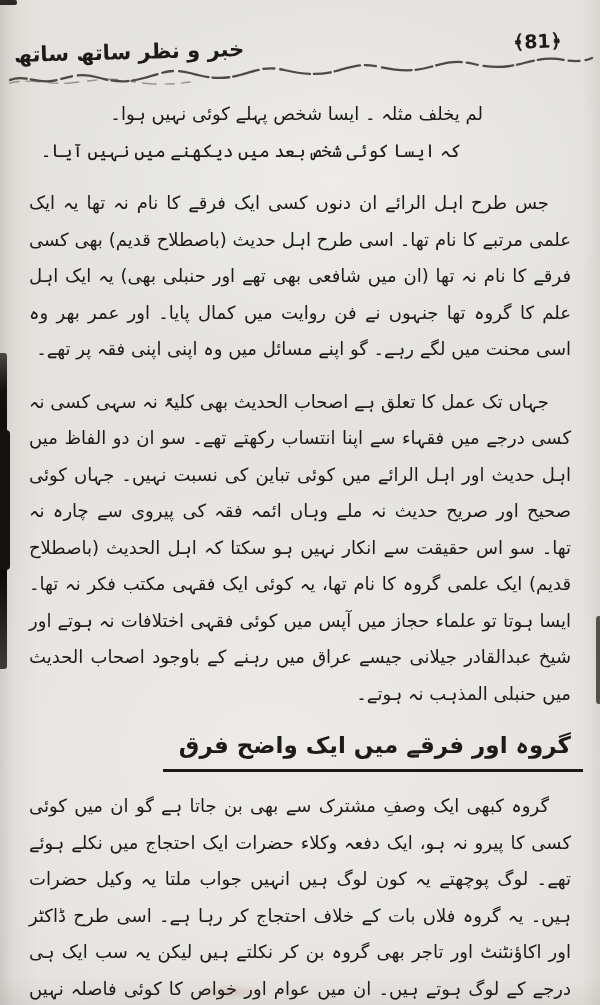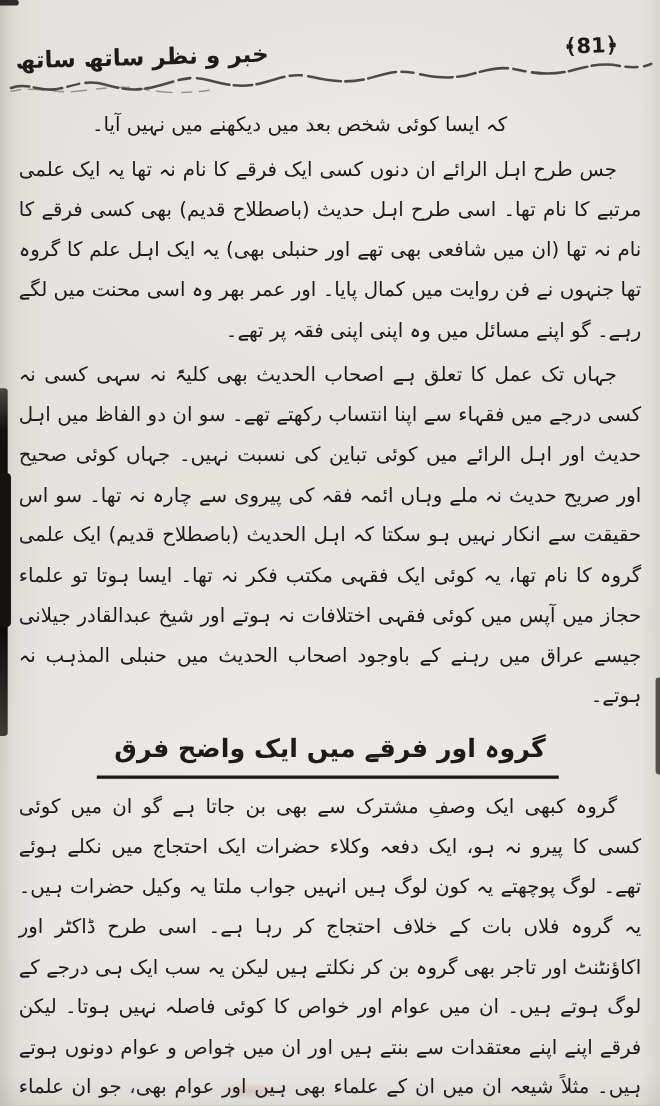--- a/index.html
+++ b/index.html
@@ -43,23 +43,23 @@
   
   .body{
     position:absolute;left:13px;right:13px;top:96px;
     direction:rtl;
     font-size:18px;line-height:36.5px;
     text-align:right;
   }
   .lead{padding-right:3px;}
   .quote{padding-right:104px;}
   .lead-2{padding-right:116px;}
-  .quote-2{padding-right:126px;}
-  .para{text-align:justify;text-indent:22px;margin:4px;}
-  .heading-wrap{margin:12px 4px 8px 0;text-align:center;}
+  .quote-2{padding-right:126px;font-family:Liberation Serif, serif;}
+  .para{text-align:justify;text-indent:22px;margin:16px;}
+  .heading-wrap{margin:12px 4px 8px 0;text-align:right;}
   .section-heading{
     display:inline-block;
     font-size:23px;font-weight:bold;line-height:34px;
     padding:0 12px 7px 16px;
     border-bottom:3px solid #1d1b18;
   }
 </style>
 </head>
 <body>
 
@@ -76,20 +76,21 @@
   <div class="book-title">خبر و نظر ساتھ ساتھ</div>
 
   <svg class="header-rule" viewBox="0 0 600 36" preserveAspectRatio="none">
     <path d="M10,28 c14,-6 26,4 42,1 c16,-3 26,-9 44,-4 c18,5 30,6 48,1 c18,-5 28,-10 46,-5 c18,5 32,7 50,2 c18,-5 26,-9 44,-5 c18,4 34,6 52,1 c18,-5 26,-8 44,-4 c18,4 32,5 50,0 c18,-5 26,-7 44,-3 c18,4 32,4 50,-1 c16,-4 26,-6 40,-3 c12,2 22,1 28,-2" fill="none" stroke="#37342f" stroke-width="2.3" stroke-linecap="round" stroke-dasharray="17 4 26 5 11 6 30 4" opacity="0.88"></path>
     <path d="M10,31 c20,-5 40,2 60,0 c20,-2 40,-6 60,-2 c20,4 40,4 60,1" fill="none" stroke="#4a463f" stroke-width="1.4" stroke-linecap="round" stroke-dasharray="9 7 14 9" opacity="0.5"></path>
   </svg>
 
   <div class="body">
 
 
+    <div class="quote">لم یخلف مثلہ ۔ ایسا شخص پہلے کوئی نہیں ہوا۔</div>
 
 
     <div class="quote-2">کہ ایسا کوئی شخص بعد میں دیکھنے میں نہیں آیا۔</div>
 
     <p class="para">جس طرح اہل الرائے ان دنوں کسی ایک فرقے کا نام نہ تھا یہ ایک علمی مرتبے کا نام تھا۔ اسی طرح اہل حدیث (باصطلاح قدیم) بھی کسی فرقے کا نام نہ تھا (ان میں شافعی بھی تھے اور حنبلی بھی) یہ ایک اہل علم کا گروہ تھا جنہوں نے فن روایت میں کمال پایا۔ اور عمر بھر وہ اسی محنت میں لگے رہے۔ گو اپنے مسائل میں وہ اپنی اپنی فقہ پر تھے۔</p>
 
     <p class="para">جہاں تک عمل کا تعلق ہے اصحاب الحدیث بھی کلیۃً نہ سہی کسی نہ کسی درجے میں فقہاء سے اپنا انتساب رکھتے تھے۔ سو ان دو الفاظ میں اہل حدیث اور اہل الرائے میں کوئی تباین کی نسبت نہیں۔ جہاں کوئی صحیح اور صریح حدیث نہ ملے وہاں ائمہ فقہ کی پیروی سے چارہ نہ تھا۔ سو اس حقیقت سے انکار نہیں ہو سکتا کہ اہل الحدیث (باصطلاح قدیم) ایک علمی گروہ کا نام تھا، یہ کوئی ایک فقہی مکتب فکر نہ تھا۔ ایسا ہوتا تو علماء حجاز میں آپس میں کوئی فقہی اختلافات نہ ہوتے اور شیخ عبدالقادر جیلانی جیسے عراق میں رہنے کے باوجود اصحاب الحدیث میں حنبلی المذہب نہ ہوتے۔</p>
 
     <div class="heading-wrap">
       <span class="section-heading">گروہ اور فرقے میں ایک واضح فرق</span>

